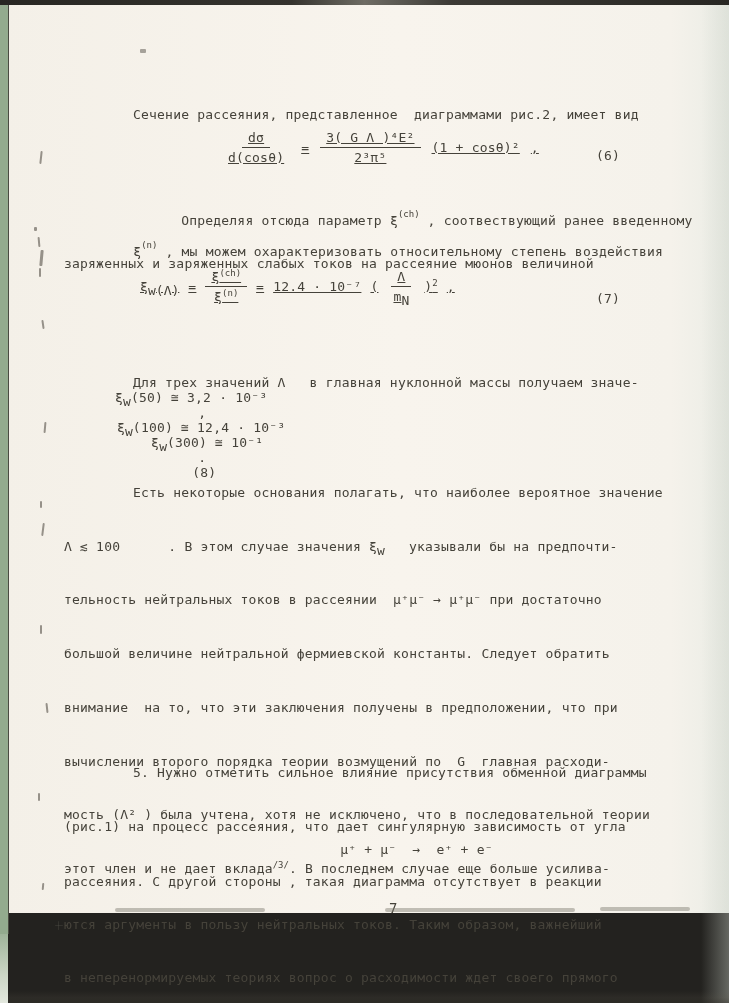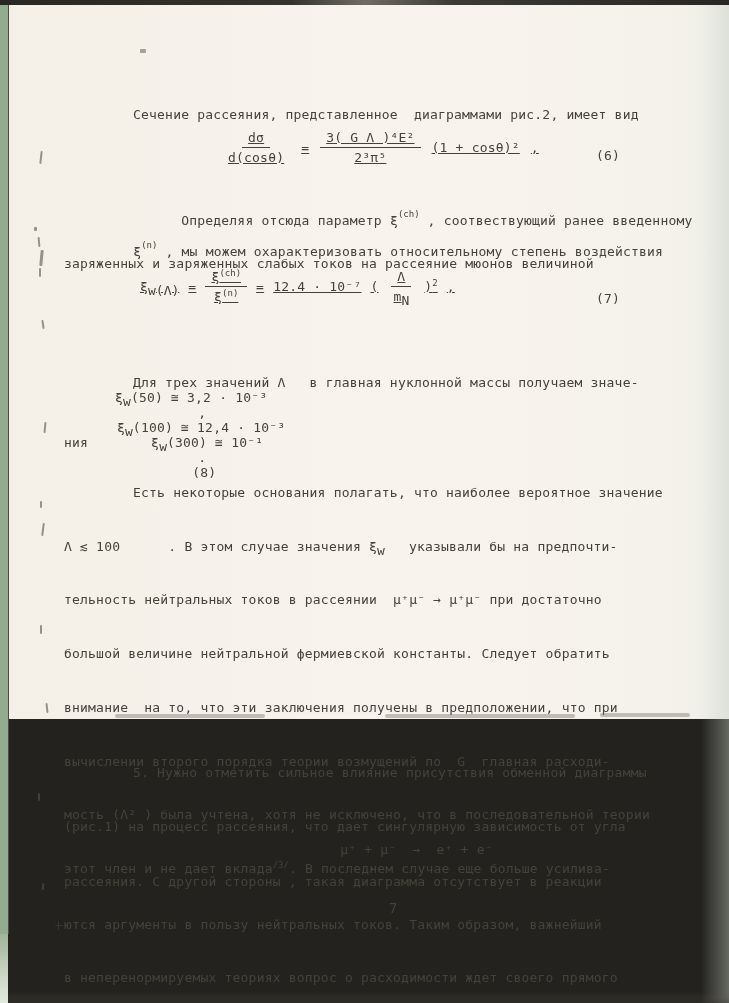--- a/index.html
+++ b/index.html
@@ -5,21 +5,21 @@
   html,body{margin:0;padding:0;}
   body{
     width:729px;height:1003px;overflow:hidden;
     background:#23221f;
     font-family:"DejaVu Sans Mono","DejaVu Sans",monospace;
   }
   .scan{position:relative;width:729px;height:1003px;background:#23221f;}
 
   
   .page{
-    position:absolute;left:0;top:5px;width:729px;height:714px;
+    position:absolute;left:0;top:5px;width:729px;height:908px;
     background:linear-gradient(90deg,#f4f0e8 0%,#f8f4ed 55%,#f5f2eb 92%,#eaece5 100%);
   }
   
   .edge-top{
     position:absolute;left:0;top:0;width:729px;height:5px;z-index:5;
     background:linear-gradient(90deg,#282723 0%,#35332e 40%,#6e6c64 50%,#3c3a35 62%,#282723 100%);
   }
   .edge-left{
     position:absolute;left:0;top:4px;width:8px;height:930px;z-index:4;
     background:#93ab8e;border-right:1px solid #4a4c42;
@@ -112,21 +112,20 @@
         <span class="fnum">Λ</span>
         <span class="fden"><span>m</span><span class="sub">N</span></span>
       </span>
       <span><span>)</span><span class="sup">2</span></span>
       <span>,</span>
     </div>
     <div class="txt" id="eq7-label" style="left:596px;top:286px;">(7)</div>
 
     <div class="txt" id="p3" style="left:64px;top:333px;">
       <span class="line indent">Для трех значений Λ   в главная нуклонной массы получаем значе-</span>
-      <span class="line">ния</span>
     </div>
 
     <div class="txt" id="eq8" style="left:97px;top:385px;flex-direction:column;">
       <span><span>ξ</span><span class="sub">w</span><span>(50) ≅ 3,2 · 10⁻³</span></span>
       <span style="margin-left:22px;">,</span>
       <span style="margin-left:20px;"><span>ξ</span><span class="sub">w</span><span>(100) ≅ 12,4 · 10⁻³</span></span>
       <span style="margin-left:32px;"><span>ξ</span><span class="sub">w</span><span>(300) ≅ 10⁻¹</span></span>
       <span style="margin-left:22px;">.</span>
       <span style="margin-left:26px;">(8)</span>
     </div>

